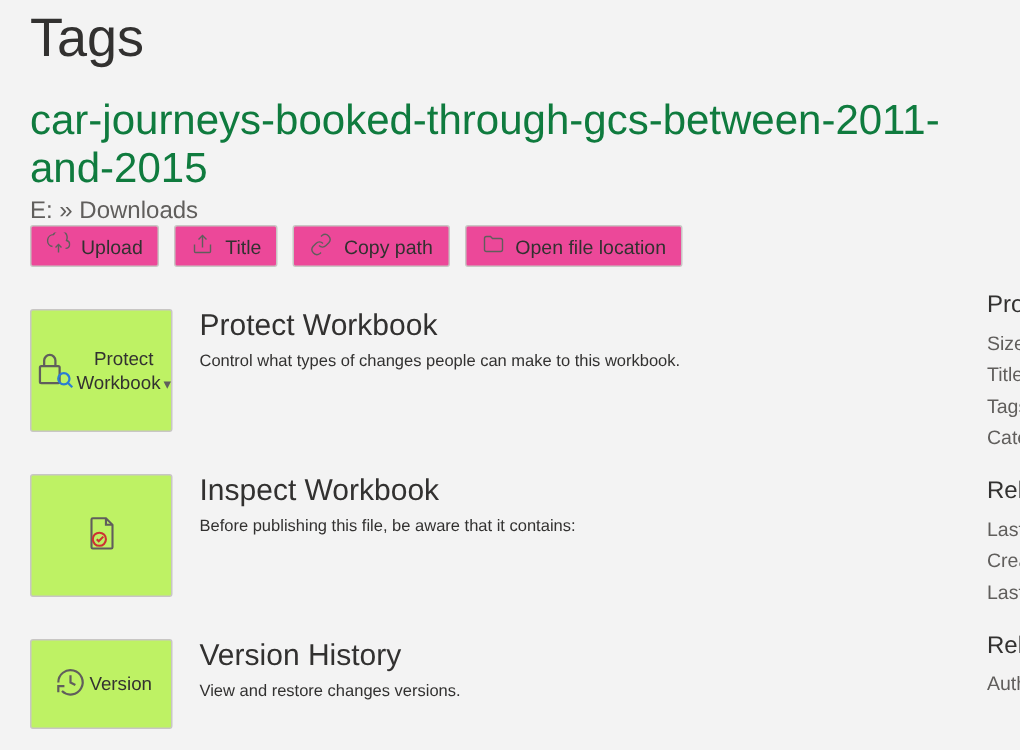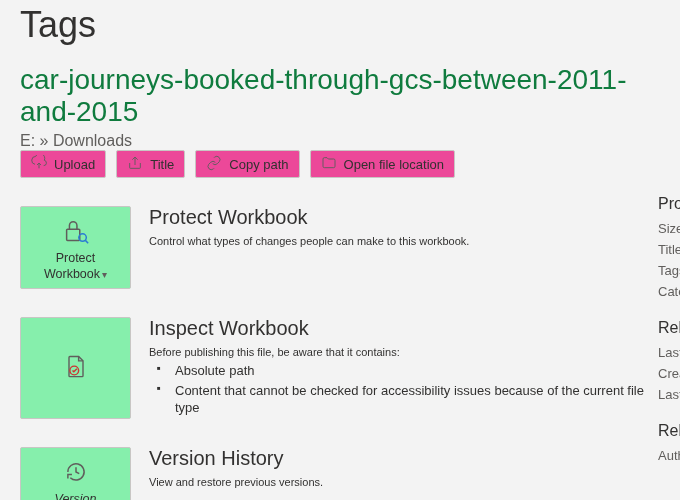--- a/index.html
+++ b/index.html
@@ -48,27 +48,27 @@
     cursor: pointer;
     font-family: inherit;
   }
   .action-btn svg { width: 16px; height: 16px; stroke: #605e5c; fill: none; stroke-width: 1.4; }
   .content-row {
     display: flex;
     gap: 18px;
     margin-bottom: 28px;
   }
   .tile-btn {
-    width: 111px;
+    width: 95px;
     min-height: 82px;
-    background: #86efac;
+    background: #bef264;
     border: 1px solid #c8c6c4;
     border-radius: 2px;
     display: flex;
-    flex-direction: column;
+    flex-direction: row;
     align-items: center;
     justify-content: center;
     cursor: pointer;
     padding: 8px 4px 6px;
   }
   .tile-btn .icon-slot {
     height: 32px;
     display: flex;
     align-items: center;
     justify-content: center;
@@ -205,41 +205,37 @@
         <path d="M9 4h10l5 5v17a1 1 0 0 1-1 1H9a1 1 0 0 1-1-1V5a1 1 0 0 1 1-1z"></path>
         <path d="M19 4v5h5"></path>
         <circle cx="14" cy="20" r="5" stroke="#c33"></circle>
         <path d="M12 20l1.5 1.5L17 18" stroke="#c33"></path>
       </svg>
     </div>
   </div>
   <div class="content-col">
     <div class="sec-title">Inspect Workbook</div>
     <div class="sec-desc">Before publishing this file, be aware that it contains:</div>
-    <ul class="sec-list">
-      <li>Absolute path</li>
-      <li>Content that cannot be checked for accessibility issues because of the current file type</li>
-    </ul>
   </div>
 </div>
 
 <div class="content-row" style="margin-bottom:0;">
-  <div class="tile-btn" style="min-height:60px;font-style:italic;">
+  <div class="tile-btn" style="min-height:60px;">
     <div class="icon-slot">
       <svg width="26" height="26" viewBox="0 0 32 32" fill="none" stroke="#605e5c" stroke-width="1.8">
         <path d="M6 16a10 10 0 1 1 3 7"></path>
         <path d="M6 24v-5h5"></path>
         <path d="M16 10v6l4 2"></path>
       </svg>
     </div>
     <div class="tile-label"><span>Version</span></div>
   </div>
   <div class="content-col">
     <div class="sec-title">Version History</div>
-    <div class="sec-desc">View and restore previous versions.</div>
+    <div class="sec-desc">View and restore changes versions.</div>
   </div>
 </div>
 
 <div class="right-col">
   <div class="rh">Properties</div>
   <div class="rrow">Size</div>
   <div class="rrow">Title</div>
   <div class="rrow">Tags</div>
   <div class="rrow">Categories</div>
   <div class="rgap"></div>

